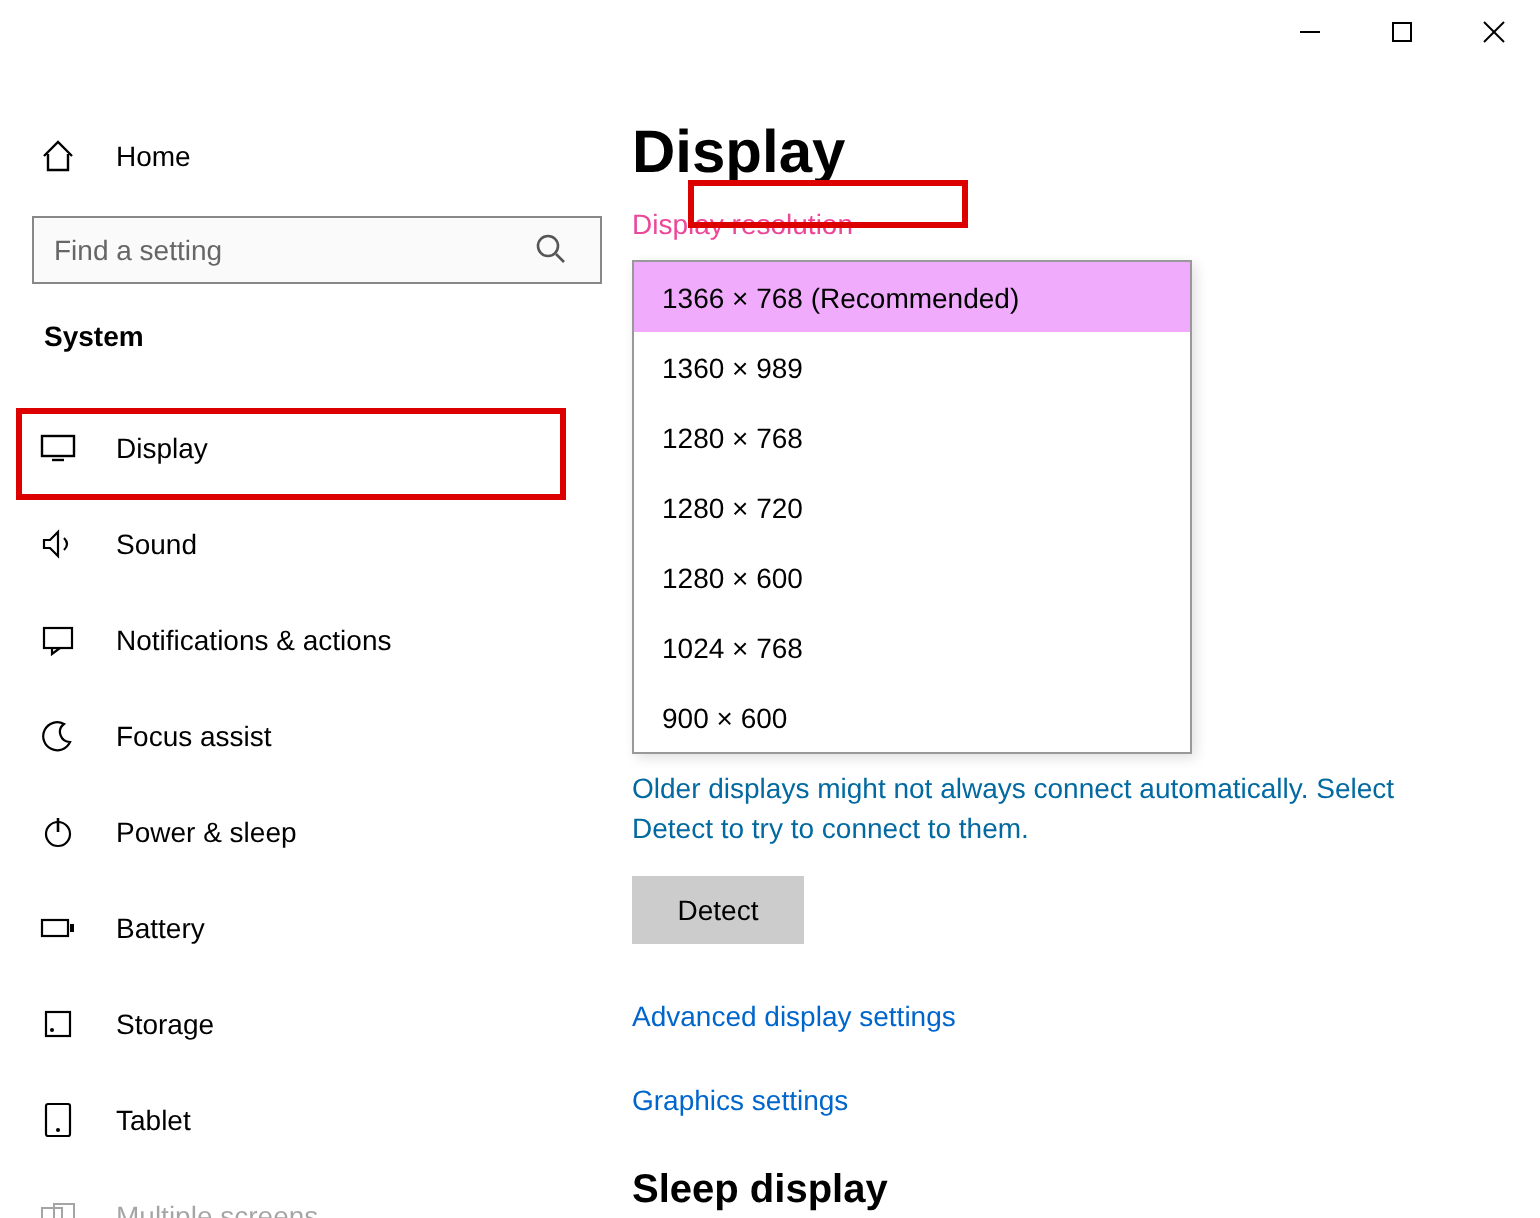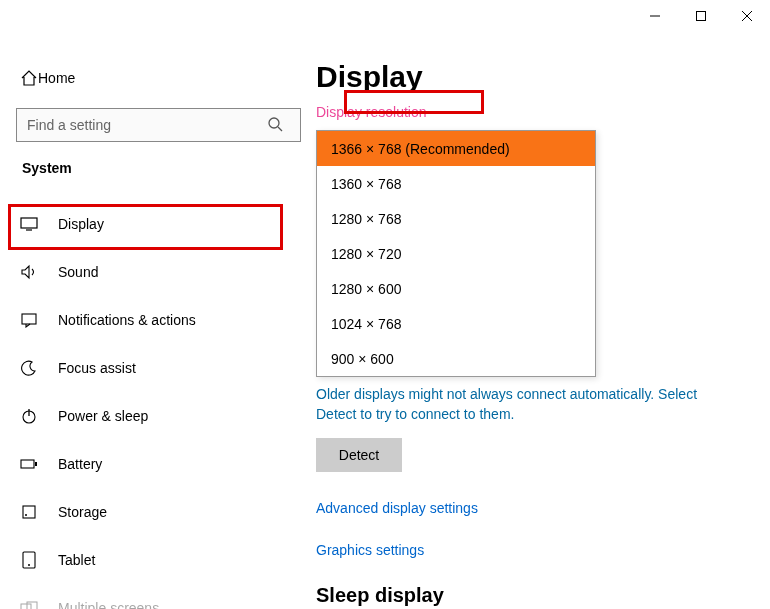--- a/index.html
+++ b/index.html
@@ -55,20 +55,21 @@
     height: 40px;
     padding-left: 18px;
     gap: 20px;
     margin-top: -30px;
   }
   .home-row {
     display: flex;
     align-items: center;
     height: 40px;
     padding-left: 20px;
+    gap: 20px;
     margin-top: 16px;
   }
   .home-icon { width:18px; display:flex; align-items:center; }
   .search-wrap {
     margin: 10px 0 18px 16px;
     width: 285px;
     height: 34px;
     border: 1px solid #888;
     background: #fafafa;
     display: flex;
@@ -129,21 +130,21 @@
     margin-bottom: 8px;
   }
   .dropdown .option {
     height: 35px;
     display: flex;
     align-items: center;
     padding-left: 14px;
     font-size: 14px;
   }
   .dropdown .option.selected {
-    background: #f97316;
+    background: #f0abfc;
   }
   .info-text {
     font-size: 14px;
     color: #0369a1;
     line-height: 1.4;
     margin-bottom: 14px;
     max-width: 420px;
   }
   .detect-btn {
     width: 86px;
@@ -305,21 +306,21 @@
         </li>
       </ul>
     </div>
 
     <div class="main">
       <div class="page-title">Display</div>
       <div class="section-label">Display resolution</div>
 
       <div class="dropdown">
         <div class="option selected">1366 × 768 (Recommended)</div>
-        <div class="option">1360 × 768</div>
+        <div class="option">1360 × 989</div>
         <div class="option">1280 × 768</div>
         <div class="option">1280 × 720</div>
         <div class="option">1280 × 600</div>
         <div class="option">1024 × 768</div>
         <div class="option">900 × 600</div>
       </div>
 
       <div class="info-text">Older displays might not always connect automatically. Select Detect to try to connect to them.</div>
       <div class="detect-btn">Detect</div>
 

